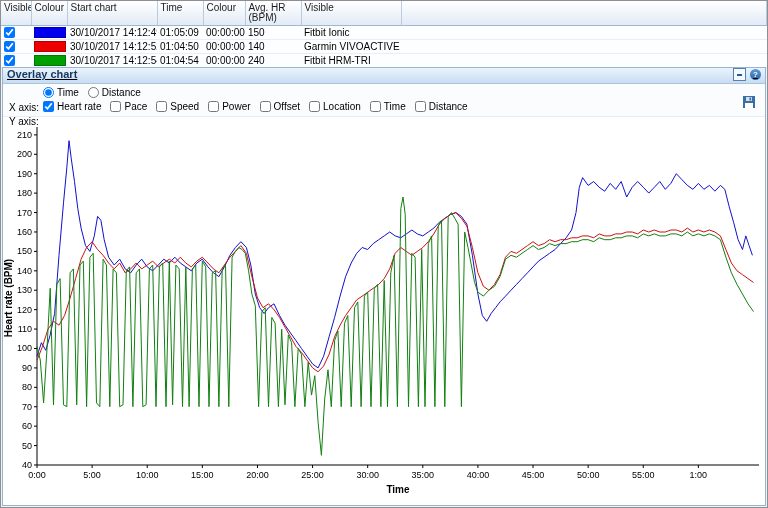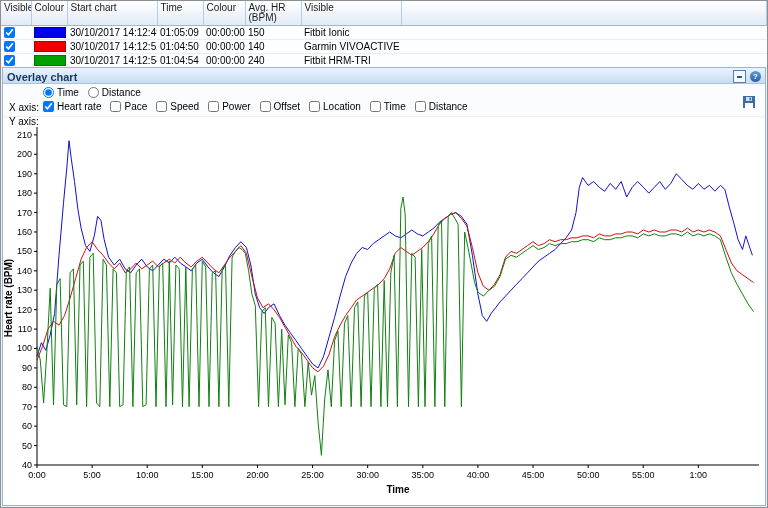--- a/index.html
+++ b/index.html
@@ -18,22 +18,22 @@
   table.grid td{
     font-size:10px;height:13px;line-height:12px;padding:0 3px;
     border-bottom:1px solid #e7eef7;white-space:nowrap;overflow:hidden;background:#fdfeff;
   }
   .swatch{width:30px;height:9px;border:1px solid rgba(0,0,0,0.25);}
   input[type=checkbox],input[type=radio]{width:11px;height:11px;margin:0 3px 0 0;vertical-align:middle;}
 
   
   .overlay-panel{position:absolute;left:1px;right:1px;top:66px;bottom:1px;
     border:1px solid #9ab5d2;background:#fff;display:flex;flex-direction:column;}
-  .panel-header{height:15px;flex:0 0 15px;display:flex;align-items:flex-end;padding:0 4px;
-    background:linear-gradient(#eaf3fd,#c8ddf2);border-bottom:1px solid #aac4de;}
+  .panel-header{height:15px;flex:0 0 15px;display:flex;align-items:flex-start;padding:0 4px;
+    background:linear-gradient(#eaf3fd,#c8ddf2);border-bottom:1px solid #aac4de;text-decoration:underline;}
   .panel-title{font-weight:bold;color:#16365c;font-size:11px;}
   .panel-icons{margin-left:auto;display:flex;gap:4px;align-items:center;}
   .icon-box{width:11px;height:11px;border:1px solid #5a7fae;background:#f4f9ff;
     display:flex;align-items:center;justify-content:center;cursor:default;}
   .icon-box .minus{width:5px;height:2px;background:#2b5a8a;}
   .icon-circle{width:11px;height:11px;border-radius:50%;background:linear-gradient(#5b9bd5,#2a62a5);
     color:#fff;font-size:8px;line-height:11px;text-align:center;font-weight:bold;cursor:default;}
 
   .controls{position:relative;flex:0 0 30px;padding:1px 6px;background:#fbfcfe;border-bottom:1px solid #e8eef5;}
   .ctrl-row{height:14px;display:flex;align-items:center;font-size:10px;}

